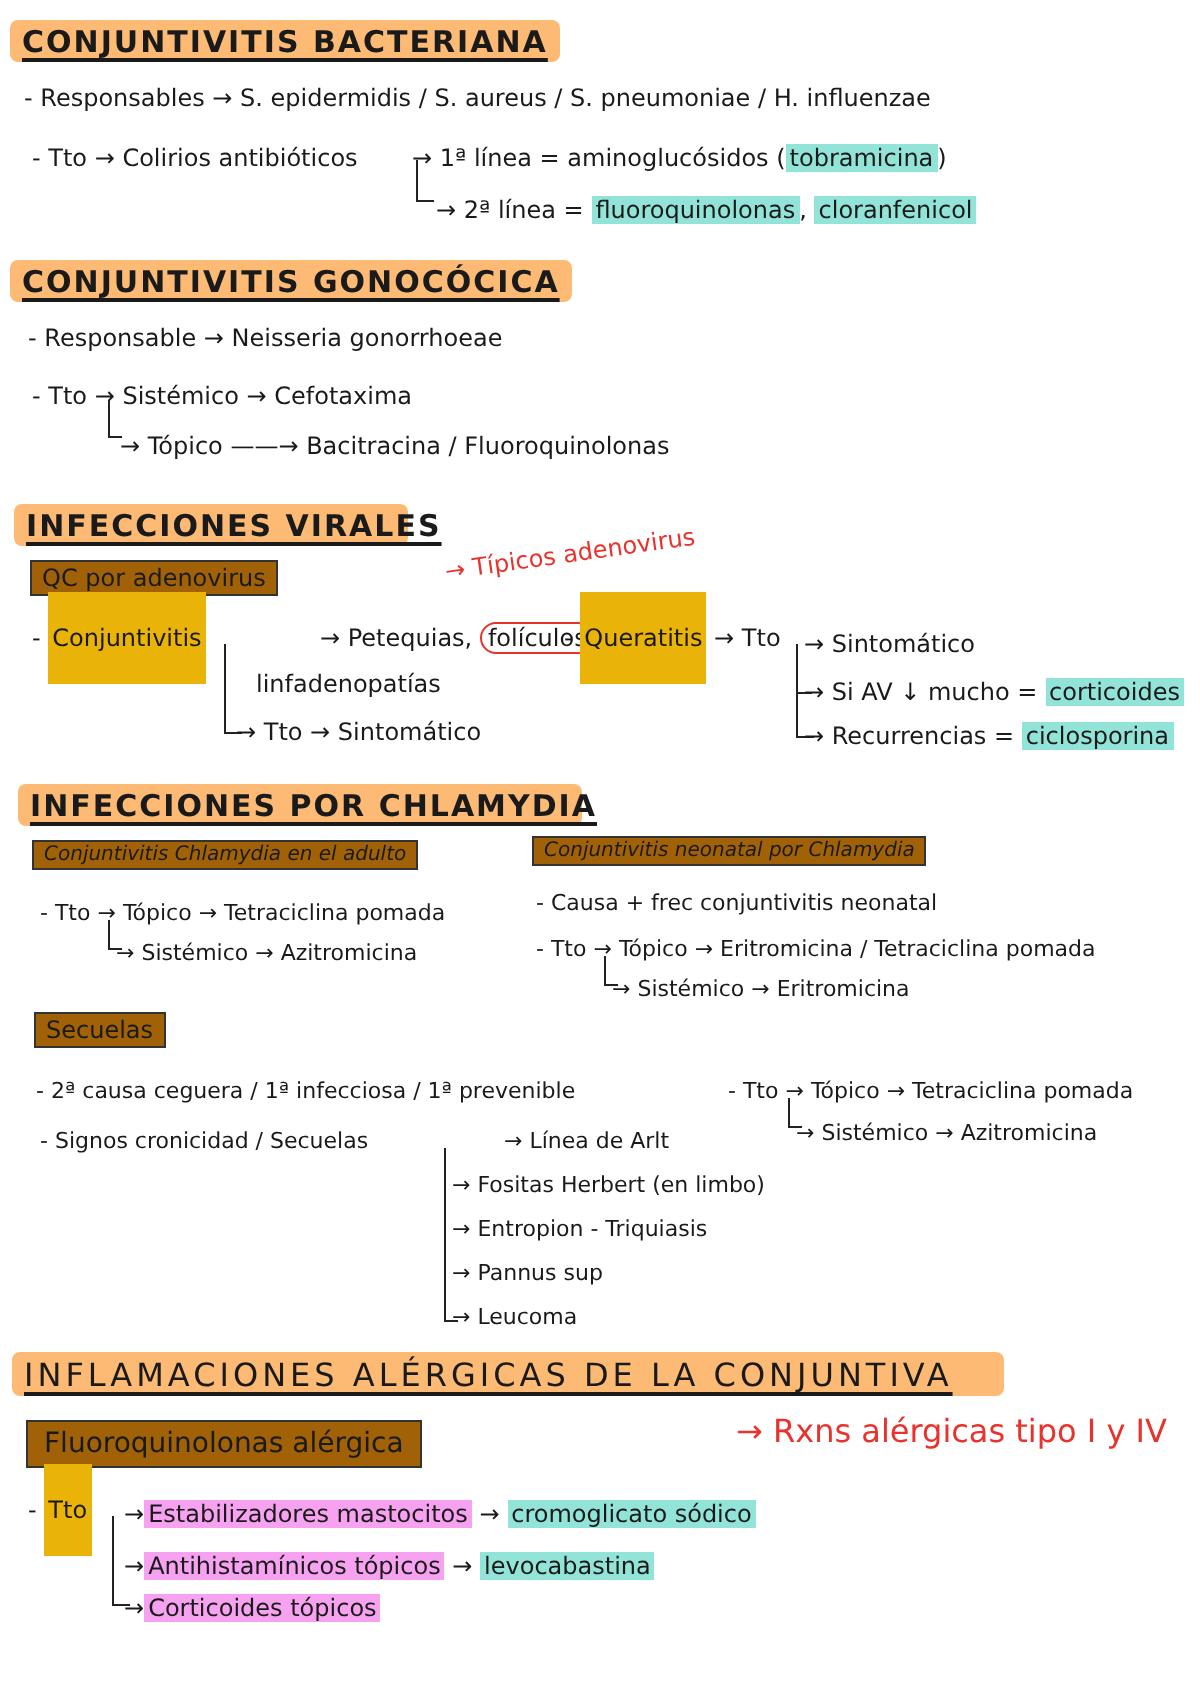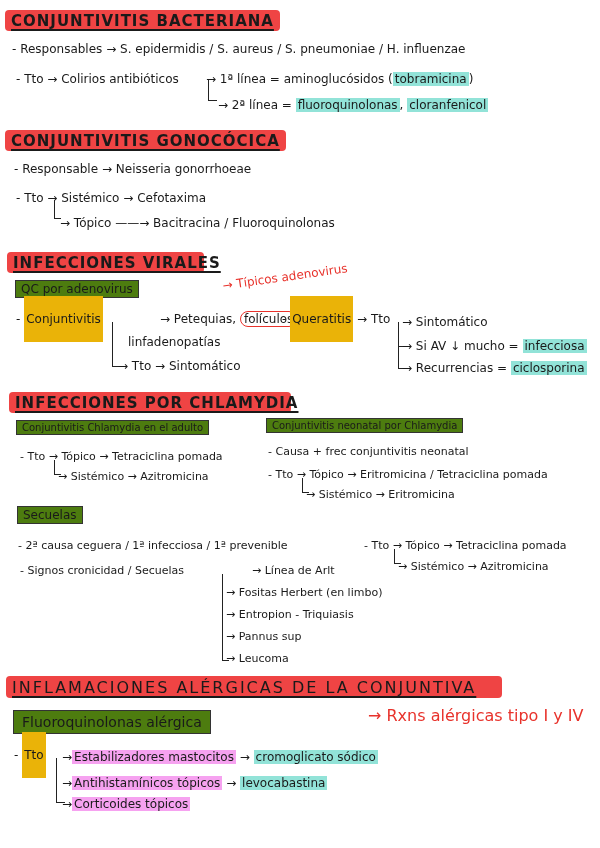--- a/index.html
+++ b/index.html
@@ -1,23 +1,23 @@
 <!DOCTYPE html>
 <html><head>
 <meta charset="utf-8">
 <style>
   html, body { margin:0; padding:0; background:#ffffff; }
   body { width:600px; height:848px; position:relative; overflow:hidden;
          font-family:"DejaVu Sans", sans-serif; color:#1a1a1a; }
   .abs { position:absolute; white-space:nowrap; }
-  .h1 { background:#ef4444; font-size:15px; letter-spacing:1px; padding:2px 6px 1px 6px;
+  .h1 { background:#fdba74; font-size:15px; letter-spacing:1px; padding:2px 6px 1px 6px;
         border-radius:4px; font-weight:bold; text-transform:uppercase; }
   .h1 span { text-decoration:underline; text-decoration-thickness:2px; text-underline-offset:3px; }
-  .box { background:#4d7c0f; border:1.5px solid #333; padding:1px 5px; font-size:12px; }
-  .box.sm { font-size:10px; }
+  .box { background:#a16207; border:1.5px solid #333; padding:1px 5px; font-size:12px; }
+  .box.sm { font-size:10px;font-style:italic; }
   .t { font-size:12px; }
   .t.sm { font-size:11px; }
   .hl-teal { background:#92e3d8; padding:0 2px; }
   .hl-purple { background:#eab308; padding:16px 2px; }
   .hl-pink { background:#f6a2f0; padding:0 2px; }
   .red { color:#e8322b; }
   .br { position:absolute; border-left:1.3px solid #222; border-bottom:1.3px solid #222; }
 </style>
 </head>
 <body>
@@ -51,21 +51,21 @@
   <span style="border:1.5px solid #e8322b;border-radius:10px;padding:0 3px;">folículos</span>
   <span>y</span>
 </div>
 <div class="abs t" style="left:128px;top:335px;">linfadenopatías</div>
 <div class="abs t" style="left:118px;top:359px;">→ Tto → Sintomático</div>
 
 <div class="abs t" style="left:282px;top:312px;">- <span class="hl-purple">Queratitis</span> <span>→ Tto</span></div>
 <div class="br" style="left:398px;top:322px;width:8px;height:46px;"></div>
 <div class="br" style="left:398px;top:322px;width:8px;height:24px;border-left:none;"></div>
 <div class="abs t" style="left:402px;top:315px;">→ Sintomático</div>
-<div class="abs t" style="left:402px;top:339px;"><span>→ Si AV ↓ mucho =</span> <span class="hl-teal">infecciosa</span></div>
+<div class="abs t" style="left:402px;top:339px;"><span>→ Si AV ↓ mucho =</span> <span class="hl-teal">corticoides</span></div>
 <div class="abs t" style="left:402px;top:361px;"><span>→ Recurrencias =</span> <span class="hl-teal">ciclosporina</span></div>
 
 <div class="abs h1" style="left:9px;top:392px;width:270px;"><span>INFECCIONES POR CHLAMYDIA</span></div>
 <div class="abs box sm" style="left:16px;top:420px;">Conjuntivitis Chlamydia en el adulto</div>
 <div class="abs t sm" style="left:20px;top:450px;">- Tto → Tópico → Tetraciclina pomada</div>
 <div class="br" style="left:54px;top:460px;width:6px;height:14px;"></div>
 <div class="abs t sm" style="left:58px;top:470px;">→ Sistémico → Azitromicina</div>
 
 <div class="abs box sm" style="left:266px;top:418px;">Conjuntivitis neonatal por Chlamydia</div>
 <div class="abs t sm" style="left:268px;top:445px;">- Causa + frec conjuntivitis neonatal</div>

